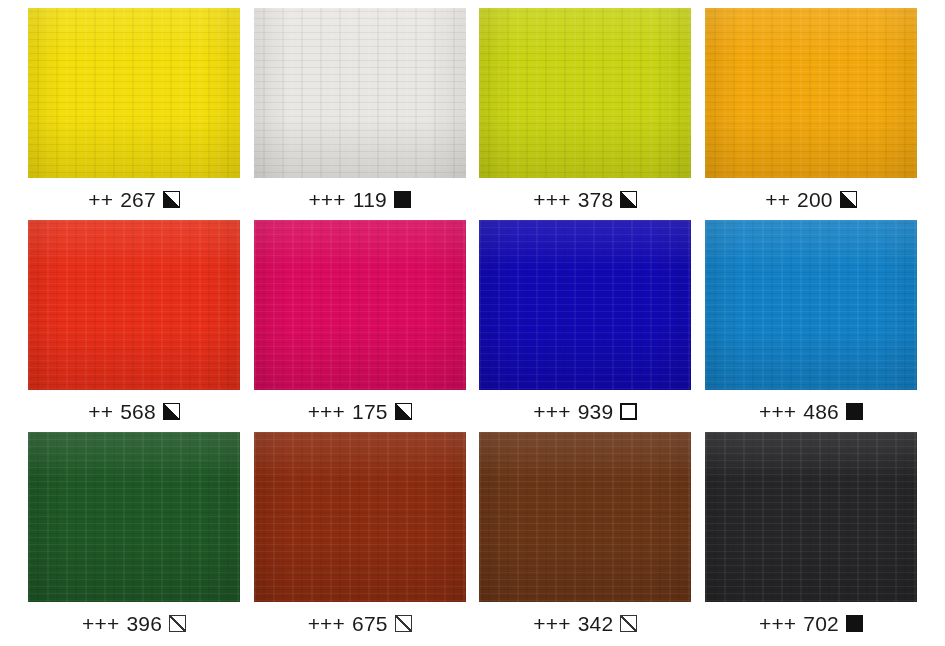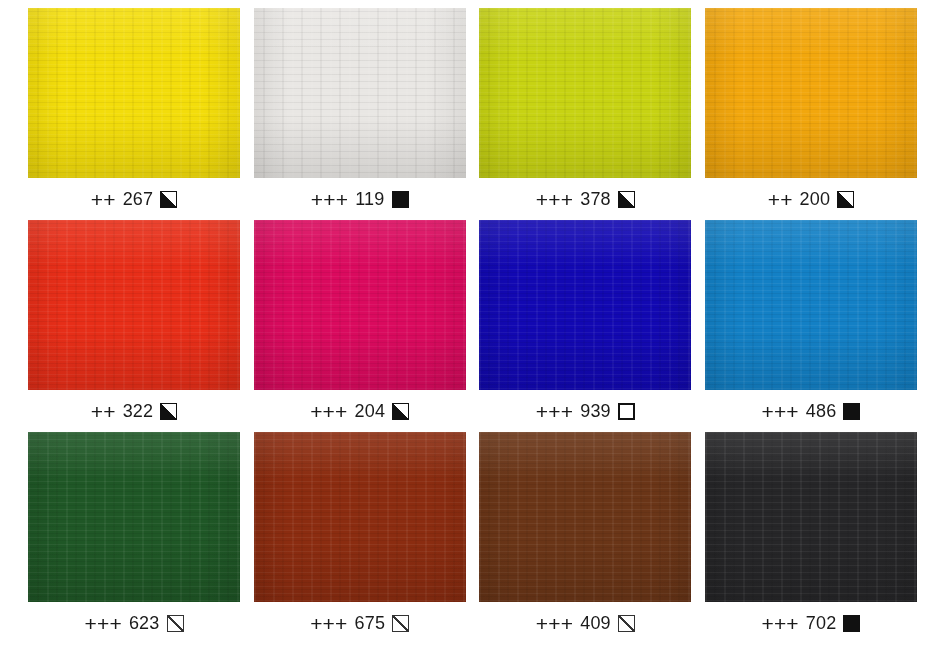--- a/index.html
+++ b/index.html
@@ -97,21 +97,21 @@
     color: #1b1b1b;
     letter-spacing: 0.2px;
     white-space: nowrap;
   }
 
   .caption-rating {
     font-size: 21px;
     line-height: 1;
   }
   .caption-number {
-    font-size: 18px;
+    font-size: 21px;
     line-height: 1;
   }
 
   .opacity-mark {
     display: inline-block;
     width: 17px;
     height: 17px;
     position: relative;
     box-sizing: border-box;
     flex: 0 0 auto;
@@ -211,33 +211,33 @@
 
   <div class="swatch-row">
     <div class="swatch-cell">
       <div class="swatch-paint" style="background: rgb(231, 46, 24);">
         <div class="tex-h"></div>
         <div class="tex-v"></div>
         <div class="tex-shade"></div>
       </div>
       <div class="swatch-caption">
         <span class="caption-rating">++</span>
-        <span class="caption-number">322</span>
+        <span class="caption-number">568</span>
         <span class="opacity-mark semi-opaque"></span>
       </div>
     </div>
     <div class="swatch-cell">
       <div class="swatch-paint" style="background: rgb(218, 10, 94);">
         <div class="tex-h"></div>
         <div class="tex-v"></div>
         <div class="tex-shade"></div>
       </div>
       <div class="swatch-caption">
         <span class="caption-rating">+++</span>
-        <span class="caption-number">204</span>
+        <span class="caption-number">175</span>
         <span class="opacity-mark semi-opaque"></span>
       </div>
     </div>
     <div class="swatch-cell">
       <div class="swatch-paint" style="background: rgb(18, 8, 178);">
         <div class="tex-h"></div>
         <div class="tex-v"></div>
         <div class="tex-shade"></div>
       </div>
       <div class="swatch-caption">
@@ -262,21 +262,21 @@
 
   <div class="swatch-row">
     <div class="swatch-cell">
       <div class="swatch-paint" style="background: rgb(31, 87, 38);">
         <div class="tex-h"></div>
         <div class="tex-v"></div>
         <div class="tex-shade"></div>
       </div>
       <div class="swatch-caption">
         <span class="caption-rating">+++</span>
-        <span class="caption-number">623</span>
+        <span class="caption-number">396</span>
         <span class="opacity-mark semi-transparent"></span>
       </div>
     </div>
     <div class="swatch-cell">
       <div class="swatch-paint" style="background: rgb(139, 44, 16);">
         <div class="tex-h"></div>
         <div class="tex-v"></div>
         <div class="tex-shade"></div>
       </div>
       <div class="swatch-caption">
@@ -286,21 +286,21 @@
       </div>
     </div>
     <div class="swatch-cell">
       <div class="swatch-paint" style="background: rgb(106, 53, 23);">
         <div class="tex-h"></div>
         <div class="tex-v"></div>
         <div class="tex-shade"></div>
       </div>
       <div class="swatch-caption">
         <span class="caption-rating">+++</span>
-        <span class="caption-number">409</span>
+        <span class="caption-number">342</span>
         <span class="opacity-mark semi-transparent"></span>
       </div>
     </div>
     <div class="swatch-cell">
       <div class="swatch-paint" style="background: rgb(38, 38, 40);">
         <div class="tex-h"></div>
         <div class="tex-v"></div>
         <div class="tex-shade"></div>
       </div>
       <div class="swatch-caption">

